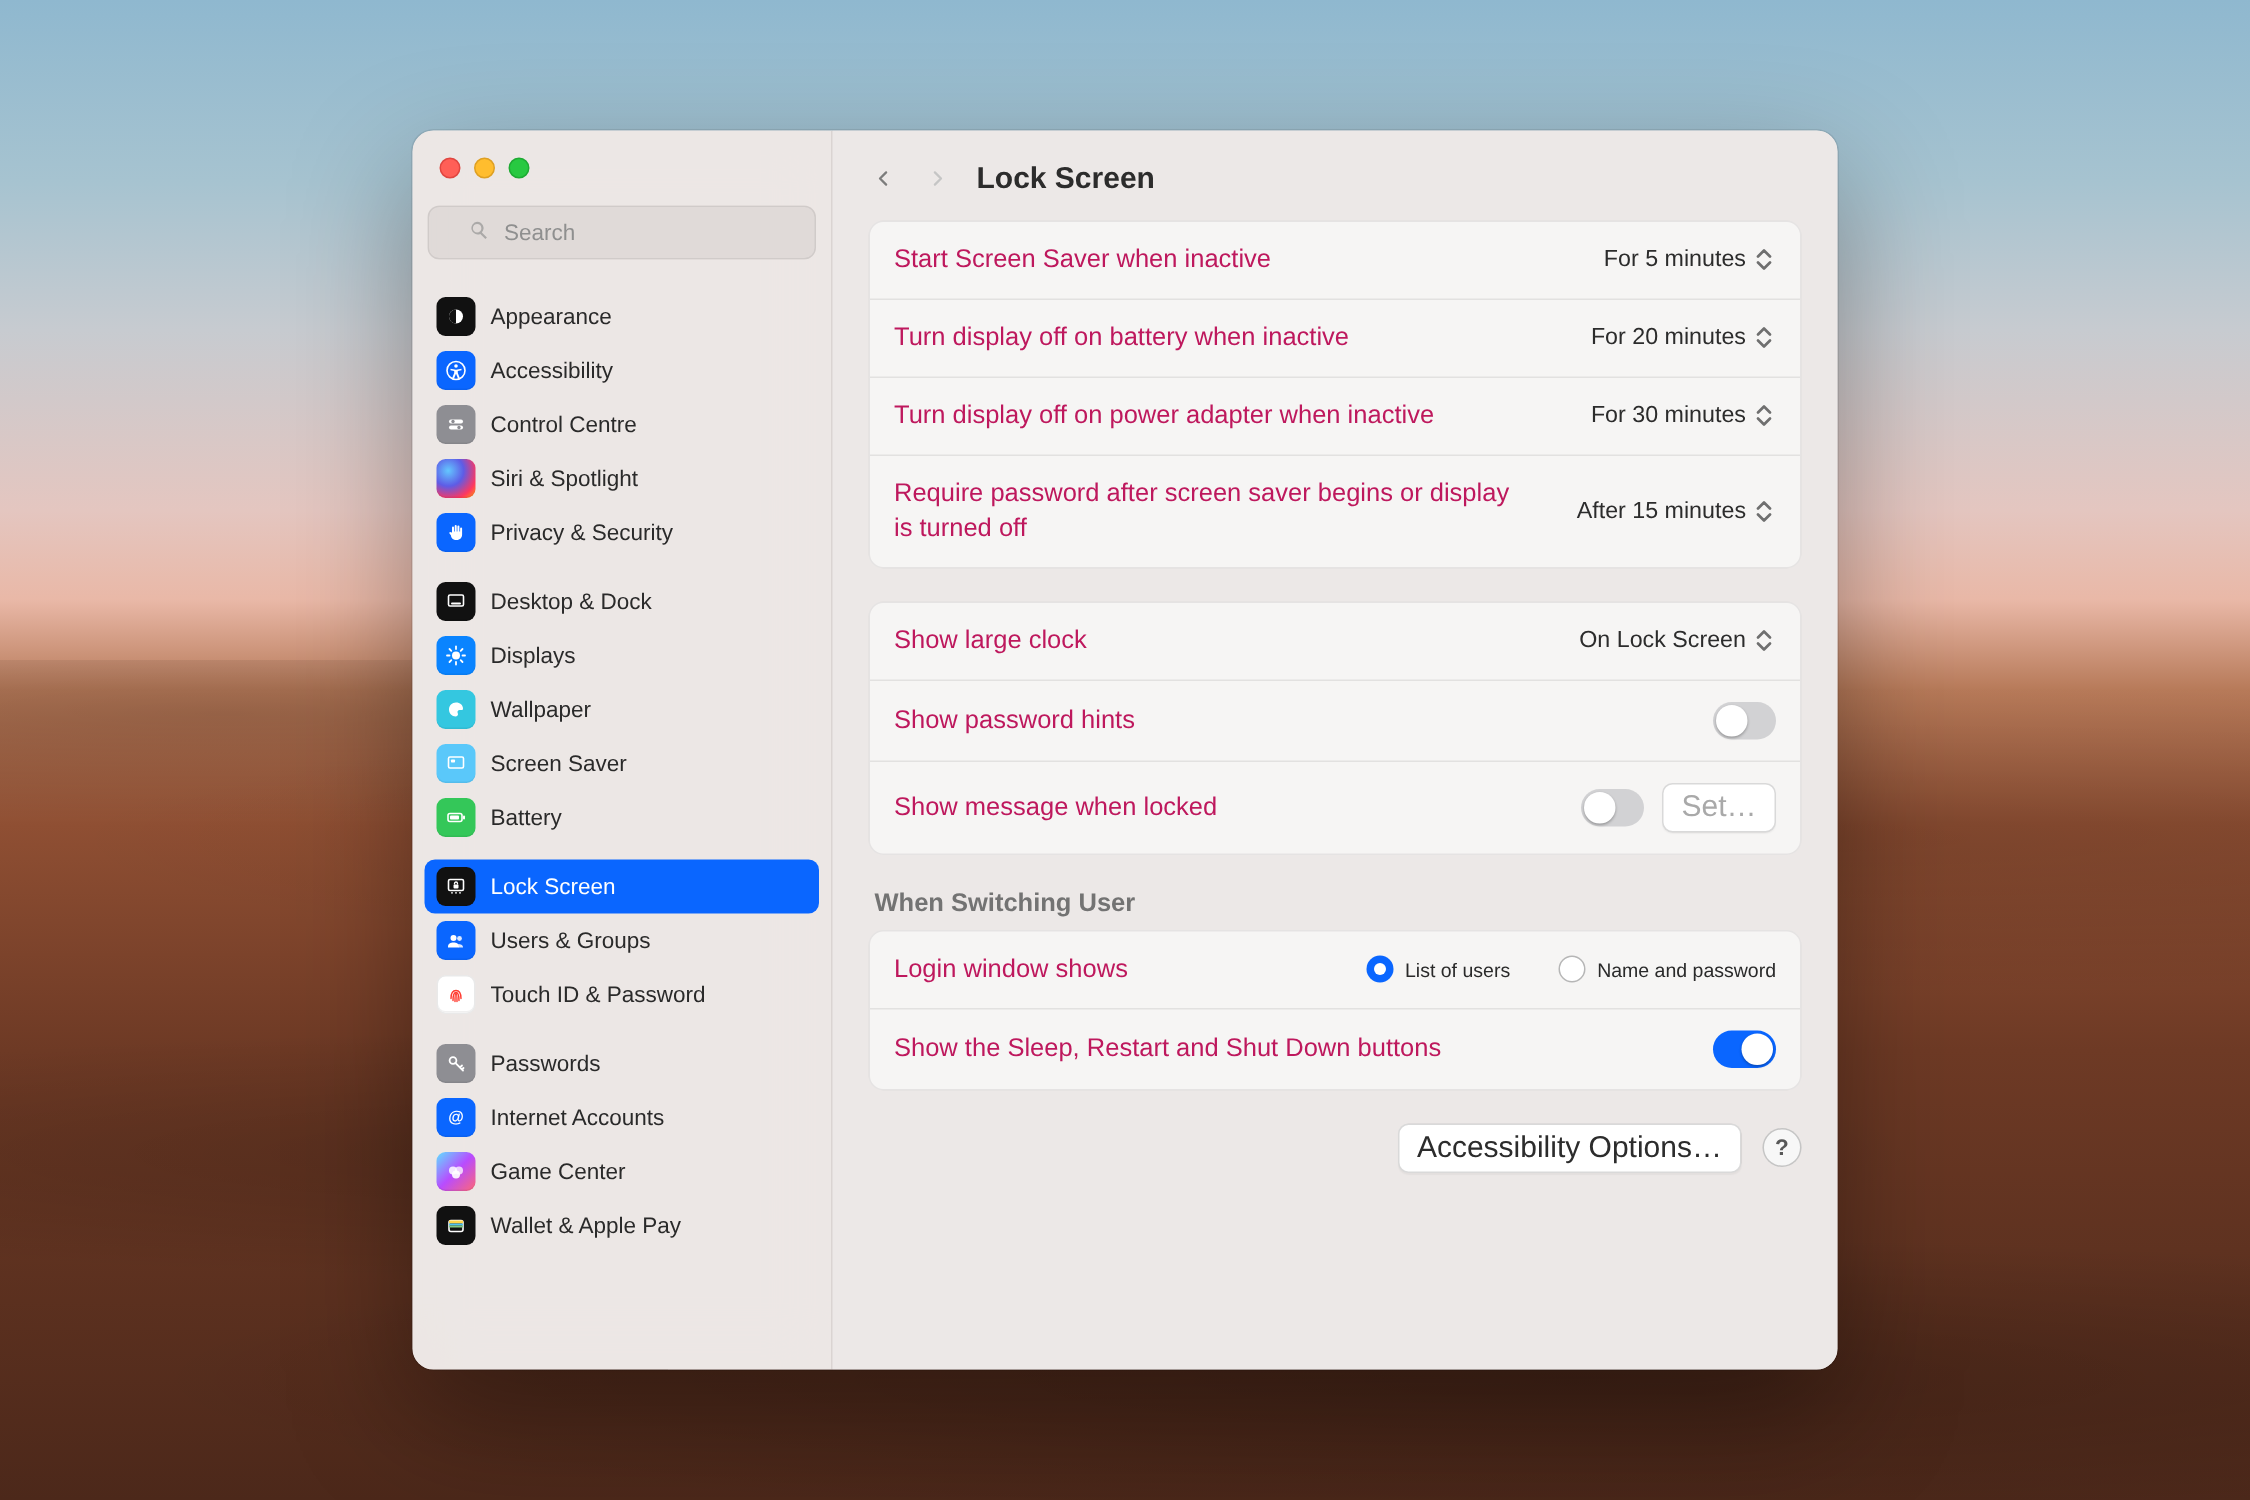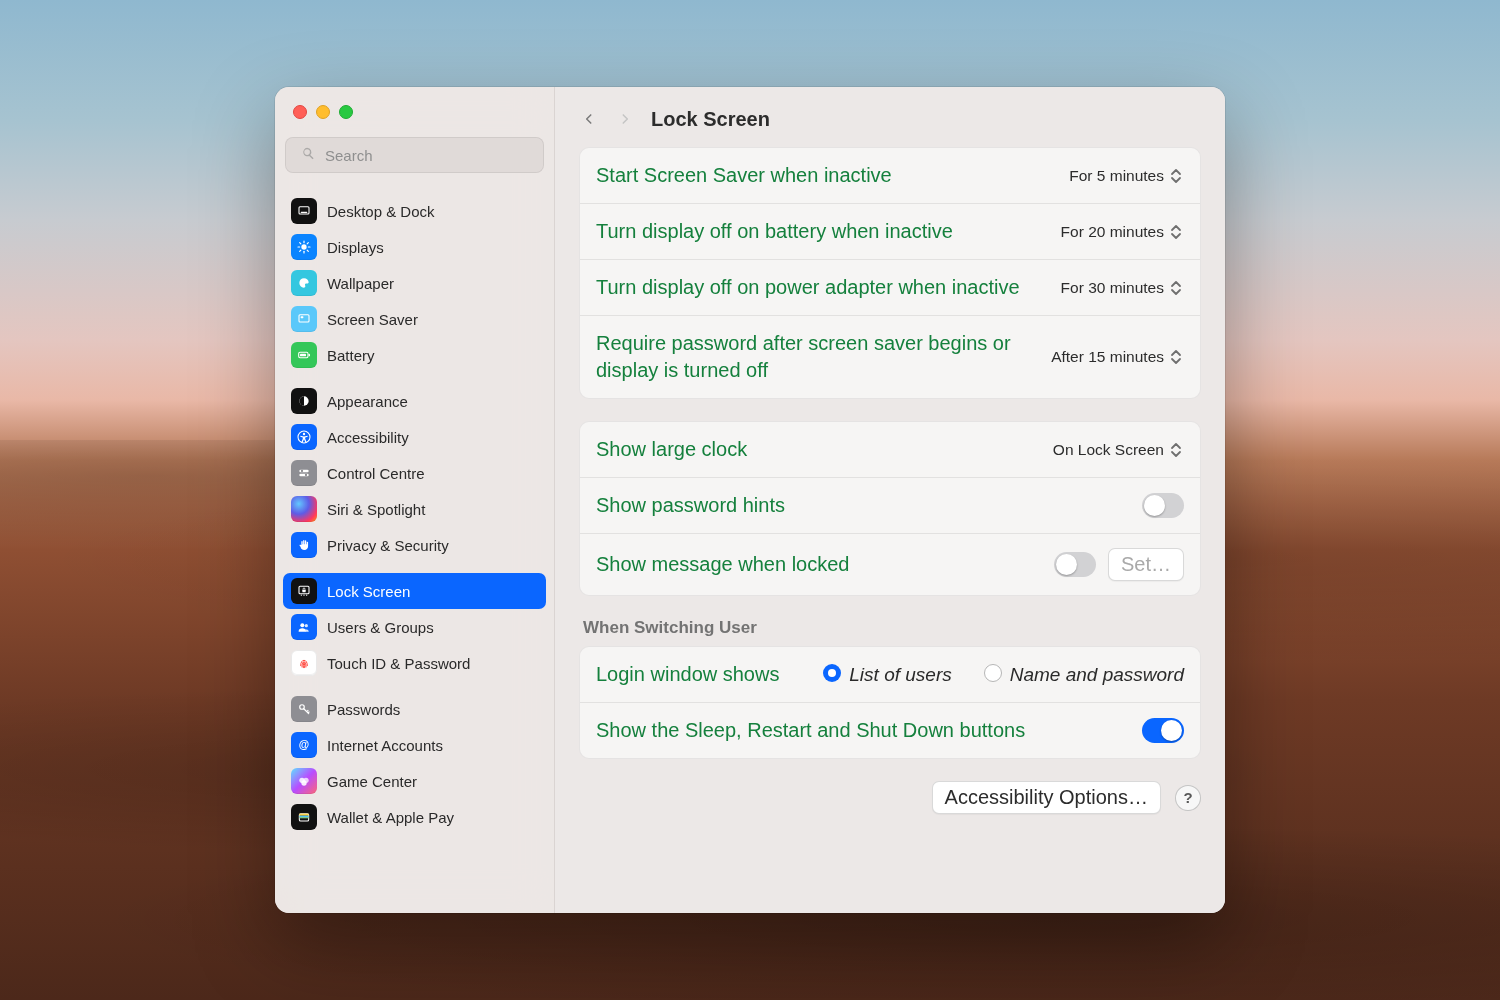--- a/index.html
+++ b/index.html
@@ -59,21 +59,21 @@
 .dot.yellow { background:#ffbd2e; border:0.5px solid #dea023;}
 .dot.green  { background:#28c941; border:0.5px solid #1eab33;}
 
 .search-wrap { padding: 0 10px 10px; }
 .search {
   display:flex; align-items:center; gap:8px;
   background: rgba(0,0,0,.055);
   border:1px solid rgba(0,0,0,.07);
   border-radius: 8px;
   height: 36px;
-  padding: 0 14px;
+  padding: 0 25px;
   color:#8a8a8a;
 }
 .search svg { width:17px; height:17px; opacity:.55;}
 .search input {
   flex:1; border:none; background:transparent; outline:none;
   font-size:15px; color:#2a2a2a;
 }
 .search input::placeholder{color:#8f8f8f;}
 
 .nav {
@@ -145,21 +145,21 @@
   border:1px solid rgba(0,0,0,.07);
   border-radius:10px;
   margin-bottom: 22px;
 }
 .row {
   display:flex; align-items:center; justify-content:space-between;
   padding: 14px 16px;
   gap:18px;
 }
 .row + .row { border-top:1px solid rgba(0,0,0,.08);}
-.row-label { font-size:20px; color:#15803d; line-height:1.35;}
+.row-label { font-size:17px; color:#be185d; line-height:1.35;}
 .row-label.multi { max-width: 420px;}
 
 .popup {
   display:flex; align-items:center; gap:4px;
   font-size:15.5px; color:#2c2c2c;
 }
 .stepper{
   width:16px;height:20px;
 }
 .stepper svg{width:16px;height:20px;display:block;}
@@ -186,21 +186,21 @@
 
 .section-heading{
   font-size:17px; font-weight:700; color:#737373;
   margin: 0 4px 8px;
 }
 
 .radio-row {
   display:flex; align-items:center; gap:32px;
 }
 .radio {
-  display:flex; gap:8px; font-size:19px;font-style:italic;
+  display:flex; align-items:center; gap:8px; font-size:13px;
 }
 .radio .dotr{
   width:18px;height:18px;border-radius:50%;
   border:1.5px solid #b6b6b6; background:#fff; position:relative;
 }
 .radio.sel .dotr{border:none;background:#0a66ff;}
 .radio.sel .dotr::after{
   content:"";position:absolute;inset:5px;border-radius:50%;background:#fff;
 }
 
@@ -234,20 +234,65 @@
         <span>
           <svg viewBox="0 0 24 24">
               <path fill="#7f7f7f" d="M10 4a6 6 0 014.47 10.02l4.75 4.75-1.45 1.45-4.75-4.75A6 6 0 1110 4zm0 2a4 4 0 100 8 4 4 0 000-8z"></path>
             </svg>
         </span>
         <input type="text" placeholder="Search" style="">
       </div>
     </div>
 
     <nav class="nav">
+
+      <div class="nav-group">
+        <div class="nav-item">
+          <span class="icn ic-appearance">
+              <svg viewBox="0 0 24 24">
+                <circle cx="12" cy="12" r="7" fill="#fff"></circle>
+                <path d="M12 5a7 7 0 000 14z" fill="#111"></path>
+              </svg>
+            </span>
+          <span class="label">Appearance</span>
+        </div>
+        <div class="nav-item">
+          <span class="icn ic-accessibility">
+              <svg viewBox="0 0 24 24">
+                <circle cx="12" cy="12" r="9" fill="none" stroke="#fff" stroke-width="1.6"></circle>
+                <circle cx="12" cy="7.5" r="1.8" fill="#fff"></circle>
+                <path fill="#fff" d="M6.5 10.2l5.5 1 5.5-1v1.6l-3.7.8v2l2 5-1.7.6-2.1-5-2.1 5-1.7-.6 2-5v-2l-3.7-.8z"></path>
+              </svg>
+            </span>
+          <span class="label">Accessibility</span>
+        </div>
+        <div class="nav-item">
+          <span class="icn ic-controlcentre">
+              <svg viewBox="0 0 24 24">
+                <rect x="5" y="7" width="14" height="4" rx="2" fill="#fff"></rect>
+                <rect x="5" y="13" width="14" height="4" rx="2" fill="#fff"></rect>
+                <circle cx="9" cy="9" r="1.7" fill="#8e8e93"></circle>
+                <circle cx="15" cy="15" r="1.7" fill="#8e8e93"></circle>
+              </svg>
+            </span>
+          <span class="label">Control Centre</span>
+        </div>
+        <div class="nav-item">
+          <span class="icn ic-siri"></span>
+          <span class="label">Siri &amp; Spotlight</span>
+        </div>
+        <div class="nav-item">
+          <span class="icn ic-privacy">
+              <svg viewBox="0 0 24 24">
+                <path fill="#fff" d="M8 12V7a1 1 0 012 0v4h.7V5.5a1 1 0 012 0V11h.7V6a1 1 0 012 0v5h.7V8a1 1 0 012 0v6c0 3-2 5.5-5.5 5.5S7 17.5 7 15l-1.5-2c-.6-.8.3-1.9 1.2-1.3L8 12z"></path>
+              </svg>
+            </span>
+          <span class="label">Privacy &amp; Security</span>
+        </div>
+      </div>
 
       <div class="nav-group">
         <div class="nav-item">
           <span class="icn ic-desktop">
               <svg viewBox="0 0 24 24">
                 <rect x="4.5" y="5.5" width="15" height="11" rx="1.5" fill="none" stroke="#fff" stroke-width="1.6"></rect>
                 <rect x="7" y="13" width="10" height="2" rx="1" fill="#fff"></rect>
               </svg>
             </span>
           <span class="label">Desktop &amp; Dock</span>
@@ -289,65 +334,20 @@
         </div>
         <div class="nav-item">
           <span class="icn ic-battery">
               <svg viewBox="0 0 24 24">
                 <rect x="4" y="8" width="14" height="8" rx="2" fill="none" stroke="#fff" stroke-width="1.6"></rect>
                 <rect x="19" y="10" width="2" height="4" rx="1" fill="#fff"></rect>
                 <rect x="6" y="10" width="9" height="4" rx="1" fill="#fff"></rect>
               </svg>
             </span>
           <span class="label">Battery</span>
-        </div>
-      </div>
-
-      <div class="nav-group">
-        <div class="nav-item">
-          <span class="icn ic-appearance">
-              <svg viewBox="0 0 24 24">
-                <circle cx="12" cy="12" r="7" fill="#fff"></circle>
-                <path d="M12 5a7 7 0 000 14z" fill="#111"></path>
-              </svg>
-            </span>
-          <span class="label">Appearance</span>
-        </div>
-        <div class="nav-item">
-          <span class="icn ic-accessibility">
-              <svg viewBox="0 0 24 24">
-                <circle cx="12" cy="12" r="9" fill="none" stroke="#fff" stroke-width="1.6"></circle>
-                <circle cx="12" cy="7.5" r="1.8" fill="#fff"></circle>
-                <path fill="#fff" d="M6.5 10.2l5.5 1 5.5-1v1.6l-3.7.8v2l2 5-1.7.6-2.1-5-2.1 5-1.7-.6 2-5v-2l-3.7-.8z"></path>
-              </svg>
-            </span>
-          <span class="label">Accessibility</span>
-        </div>
-        <div class="nav-item">
-          <span class="icn ic-controlcentre">
-              <svg viewBox="0 0 24 24">
-                <rect x="5" y="7" width="14" height="4" rx="2" fill="#fff"></rect>
-                <rect x="5" y="13" width="14" height="4" rx="2" fill="#fff"></rect>
-                <circle cx="9" cy="9" r="1.7" fill="#8e8e93"></circle>
-                <circle cx="15" cy="15" r="1.7" fill="#8e8e93"></circle>
-              </svg>
-            </span>
-          <span class="label">Control Centre</span>
-        </div>
-        <div class="nav-item">
-          <span class="icn ic-siri"></span>
-          <span class="label">Siri &amp; Spotlight</span>
-        </div>
-        <div class="nav-item">
-          <span class="icn ic-privacy">
-              <svg viewBox="0 0 24 24">
-                <path fill="#fff" d="M8 12V7a1 1 0 012 0v4h.7V5.5a1 1 0 012 0V11h.7V6a1 1 0 012 0v5h.7V8a1 1 0 012 0v6c0 3-2 5.5-5.5 5.5S7 17.5 7 15l-1.5-2c-.6-.8.3-1.9 1.2-1.3L8 12z"></path>
-              </svg>
-            </span>
-          <span class="label">Privacy &amp; Security</span>
         </div>
       </div>
 
       <div class="nav-group">
         <div class="nav-item sel">
           <span class="icn ic-lockscreen">
               <svg viewBox="0 0 24 24">
                 <rect x="4.5" y="5" width="15" height="11" rx="1.5" fill="none" stroke="#fff" stroke-width="1.6"></rect>
                 <rect x="9.5" y="10" width="5" height="4" rx="1" fill="#fff"></rect>
                 <path d="M10.5 10v-1a1.5 1.5 0 013 0v1" fill="none" stroke="#fff" stroke-width="1.3"></path>

